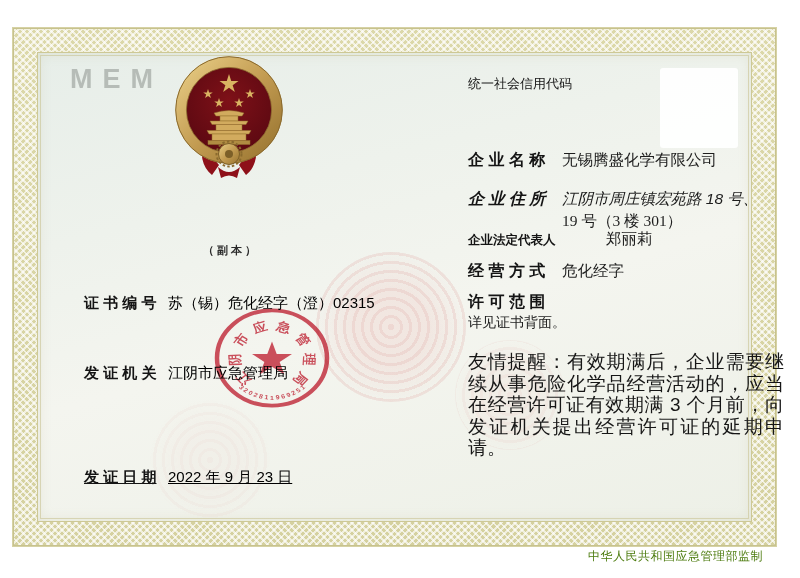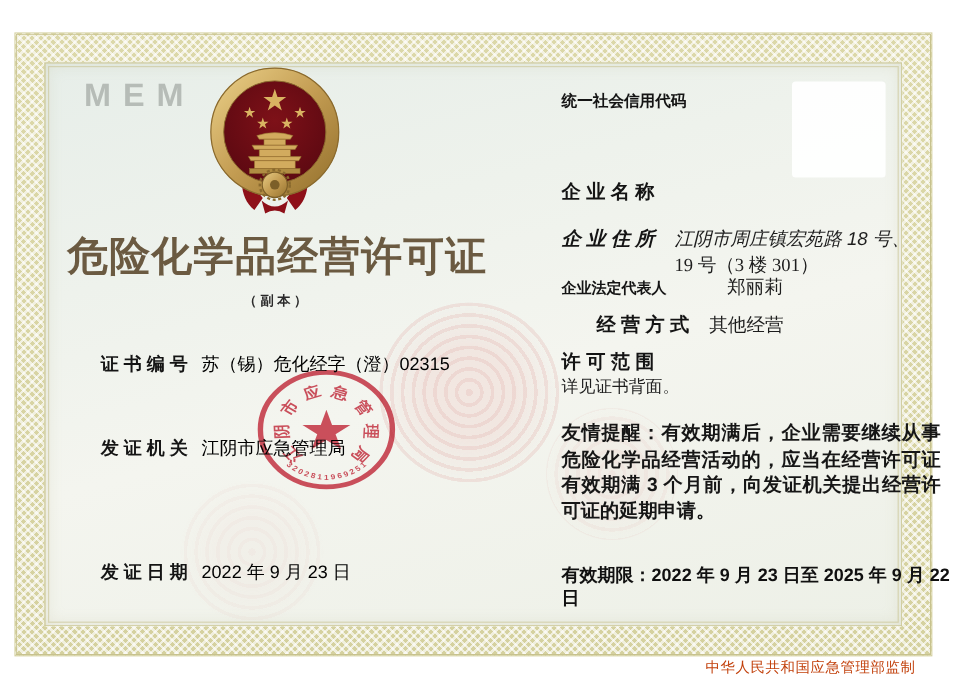--- a/index.html
+++ b/index.html
@@ -42,42 +42,42 @@
     letter-spacing:1px; color:#6b5a41; }
   .subtitle { position:absolute; left:55px; top:243px; width:352px; text-align:center;
     font-size:11px; font-weight:bold; letter-spacing:3px; color:#2a2a2a; }
 
   .lbl  { font-weight:bold; color:#141414; }
   .val  { color:#000000; }
   .row-l .lbl { position:absolute; left:84px;  font-size:15px; }
   .row-l .val { position:absolute; left:168px; font-size:15px; }
   .r-cert .lbl, .r-cert .val { top:294px; }
   .r-org  .lbl, .r-org  .val { top:340px;margin-top:24px; }
-  .r-date .lbl, .r-date .val { top:468px; }
-
-  .credit-lbl { position:absolute; left:468px; top:75px; font-size:13px; font-weight:bold; color:#141414; }
+  .r-date .lbl, .r-date .val { top:468px;text-decoration:underline; }
+
+  .credit-lbl { position:absolute; left:468px; top:75px; font-size:13px; font-weight:normal; color:#141414; }
   .credit-val { position:absolute; left:568px; top:75px; font-size:13.5px; font-weight:600; color:#222; }
 
   .f-lbl { position:absolute; left:468px; font-size:16px; font-weight:bold; color:#141414; }
   .f-val { position:absolute; left:562px; font-size:15.5px; color:#1d1d1d; }
   .y-name  { top:150px; }
   .y-addr  { top:189px;font-style:italic; }
   .y-addr2 { top:211px;font-family:Liberation Serif, serif; }
   .y-legal { top:229px;margin-left:44px; }
-  .y-mode  { top:261px;margin-left:29px; }
+  .y-mode  { top:261px; }
   .y-scope { top:292px; }
   .legal-lbl { font-size:12.5px !important; top:232px; }
   .scope-note { position:absolute; left:468px; top:314px; font-size:14px; color:#1d1d1d; }
 
-  .reminder { position:absolute; left:468px; top:351px; width:316px; font-size:16px;
-    line-height:21.5px; color:#161616; text-align:justify;font-weight:bold; }
+  .reminder { position:absolute; left:468px; top:351px; width:316px; font-size:19px;
+    line-height:21.5px; color:#161616; text-align:justify; }
 
   .validity { position:absolute; left:468px; top:470px; font-size:15px; font-weight:bold; color:#101010; }
 
-  .footer { position:absolute; left:588px; top:548px; font-size:12px; color:#c2410c; letter-spacing:.5px; }
+  .footer { position:absolute; left:588px; top:548px; font-size:12px; color:#4d7c0f; letter-spacing:.5px; }
 
   
   .seal { position:absolute; left:212px; top:306px; opacity:.9; mix-blend-mode:multiply; }
   .seal text { fill:#cf3f50; font-family:"Liberation Sans", sans-serif; }
 </style>
 </head>
 <body>
 
 <div class="cert">
 
@@ -130,21 +130,20 @@
       <path d="M33,75.5 L77,75.5 L75,79 L35,79 Z"></path>
       <rect x="38" y="79" width="34" height="6.5"></rect>
       <rect x="34" y="85.5" width="42" height="4" fill="#b08c42"></rect>
     </g>
 
     <circle cx="55" cy="99" r="12.5" fill="none" stroke="#8a6a2e" stroke-width="2" stroke-dasharray="2.5 2.2"></circle>
     <circle cx="55" cy="99" r="10.5" fill="url(#gold)" stroke="#7c5f28" stroke-width="1"></circle>
     <circle cx="55" cy="99" r="4" fill="#7c5f28"></circle>
   </svg>
 
-  <div class="title">危险化学品经营许可证</div>
   <div class="subtitle">（副本）</div>
 
   <div class="row-l r-cert">
     <span class="lbl">证 书 编 号</span>
     <span class="val">苏（锡）危化经字（澄）02315</span>
   </div>
   <div class="row-l r-org">
     <span class="lbl">发 证 机 关</span>
     <span class="val">江阴市应急管理局</span>
   </div>
@@ -175,34 +174,32 @@
       <text x="60" y="17" text-anchor="middle" font-size="7" font-weight="bold" transform="rotate(166 60 60) rotate(180 60 14.5)">6</text>
       <text x="60" y="17" text-anchor="middle" font-size="7" font-weight="bold" transform="rotate(159 60 60) rotate(180 60 14.5)">9</text>
       <text x="60" y="17" text-anchor="middle" font-size="7" font-weight="bold" transform="rotate(152 60 60) rotate(180 60 14.5)">2</text>
       <text x="60" y="17" text-anchor="middle" font-size="7" font-weight="bold" transform="rotate(145 60 60) rotate(180 60 14.5)">5</text>
       <text x="60" y="17" text-anchor="middle" font-size="7" font-weight="bold" transform="rotate(138 60 60) rotate(180 60 14.5)">1</text>
     </svg>
 
   <span class="credit-lbl">统一社会信用代码</span>
 
   <span class="f-lbl y-name">企 业 名 称</span>
+  <span class="f-val y-name">无锡腾盛化学有限公司</span>
 
   <span class="f-lbl y-addr">企 业 住 所</span>
   <span class="f-val y-addr">江阴市周庄镇宏苑路 18 号、</span>
   <span class="f-val y-addr2">19 号（3 楼 301）</span>
 
   <span class="f-lbl legal-lbl">企业法定代表人</span>
   <span class="f-val y-legal">郑丽莉</span>
 
   <span class="f-lbl y-mode">经 营 方 式</span>
-  <span class="f-val y-mode">其他经营</span>
+  <span class="f-val y-mode">危化经字</span>
 
   <span class="f-lbl y-scope">许 可 范 围</span>
   <span class="scope-note">详见证书背面。</span>
 
   <div class="reminder">友情提醒：有效期满后，企业需要继续从事危险化学品经营活动的，应当在经营许可证有效期满 3 个月前，向发证机关提出经营许可证的延期申请。</div>
 
-  <div class="validity">
-    <span>有效期限：</span><span>2022 年 9 月 23 日至 2025 年 9 月 22 日</span>
-  </div>
 
   <div class="footer">中华人民共和国应急管理部监制</div>
 </div>
 
 </body></html>

